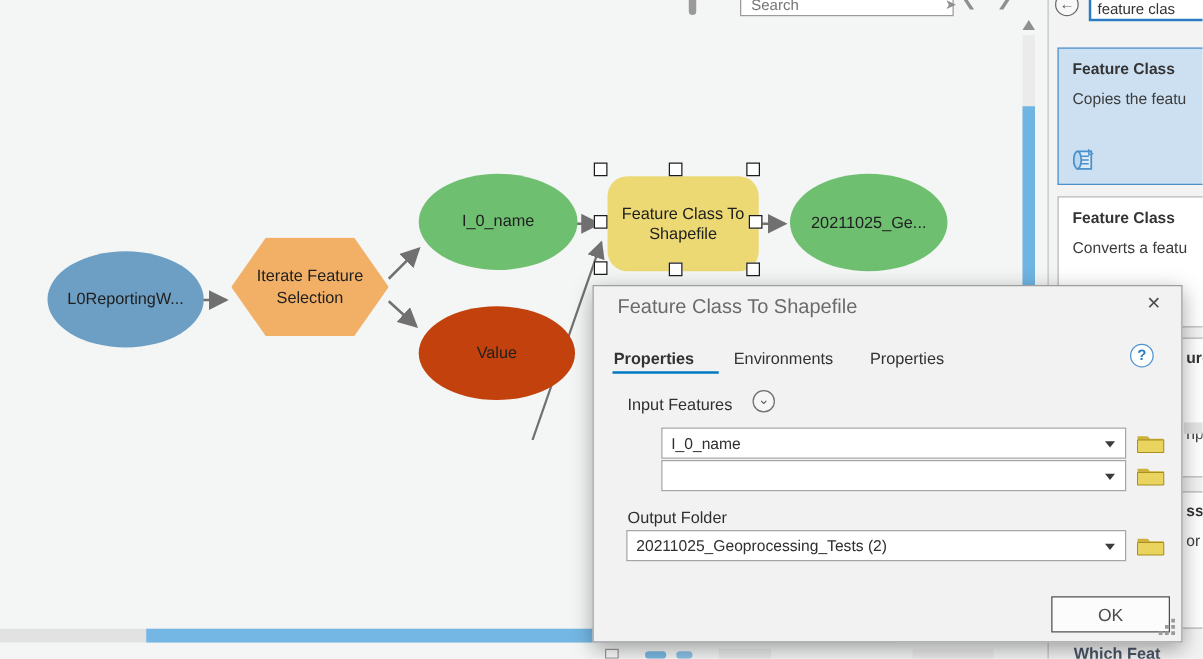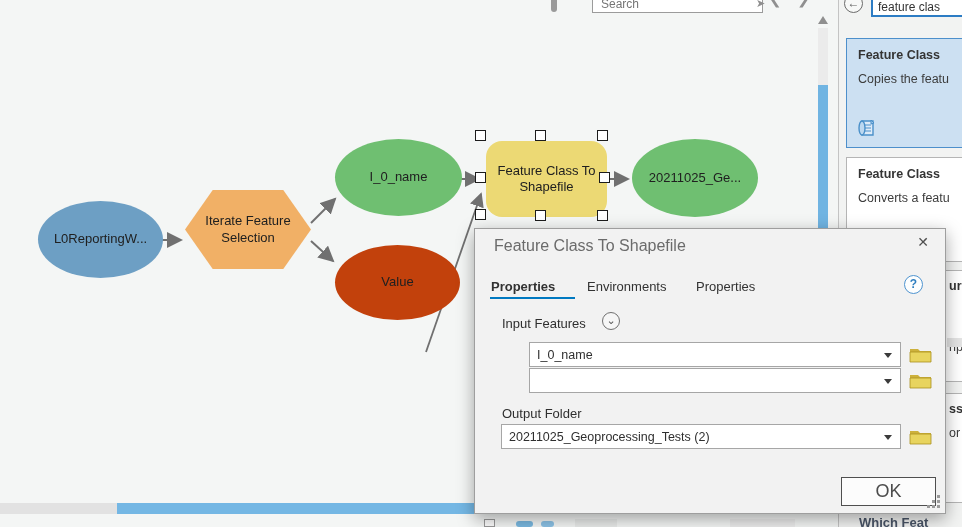--- a/index.html
+++ b/index.html
@@ -68,21 +68,21 @@
              color:#2f7fc0; font-size:12px; font-weight:bold; text-align:center; line-height:17px; background:#fdfefe; }
   .fldlabel { position:absolute; font-size:13px; color:#2f2f2f; }
   .chevcircle { position:absolute; left:127px; top:83px; width:18px; height:18px; border:1.5px solid #707070; border-radius:50%;
                 color:#565656; font-size:11px; text-align:center; line-height:15px; background:#f6f6f6; }
   .dd { position:absolute; height:25px; background:#fff; border:1px solid #a6a6a6; font-size:12.5px; color:#2f2f2f;
         display:flex; align-items:center; padding-left:7px; }
   .dd .caret { position:absolute; right:8px; top:10px; width:0; height:0;
                border-left:4px solid transparent; border-right:4px solid transparent; border-top:5px solid #3b3b3b; }
   .folder { position:absolute; width:23px; height:17px; }
   .okbtn { position:absolute; left:366px; top:248px; width:95px; height:29px; background:#fcfcfc; border:1.5px solid #4f4f4f;
-           font-size:18px; color:#4c4c4c; display:flex; align-items:center; justify-content:center; }
+           font-size:14px; color:#4c4c4c; display:flex; align-items:center; justify-content:center; }
   .grip { position:absolute; right:4px; bottom:4px; width:14px; height:14px; }
   .grip i { position:absolute; width:3px; height:3px; background:#9a9a9a; }
 </style>
 </head>
 <body>
 
 <div id="canvas" class="abs">
 
   <svg class="wires">
     <defs>

